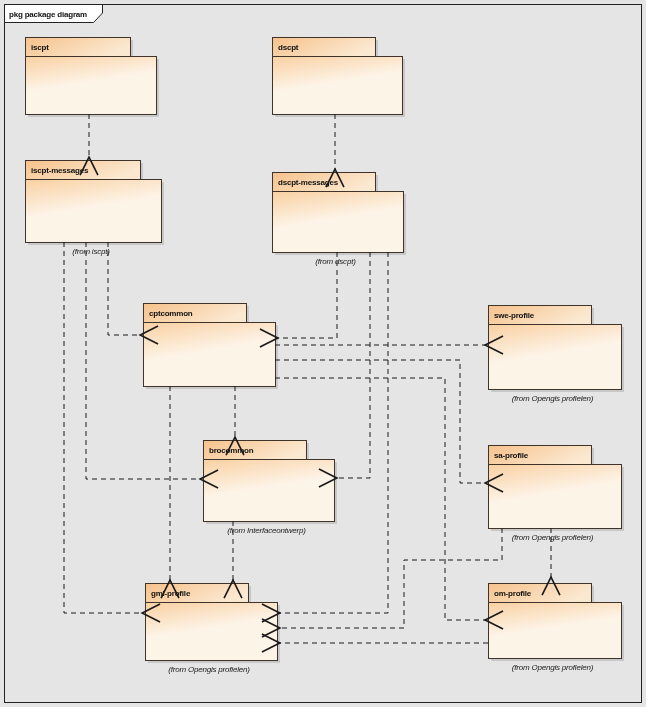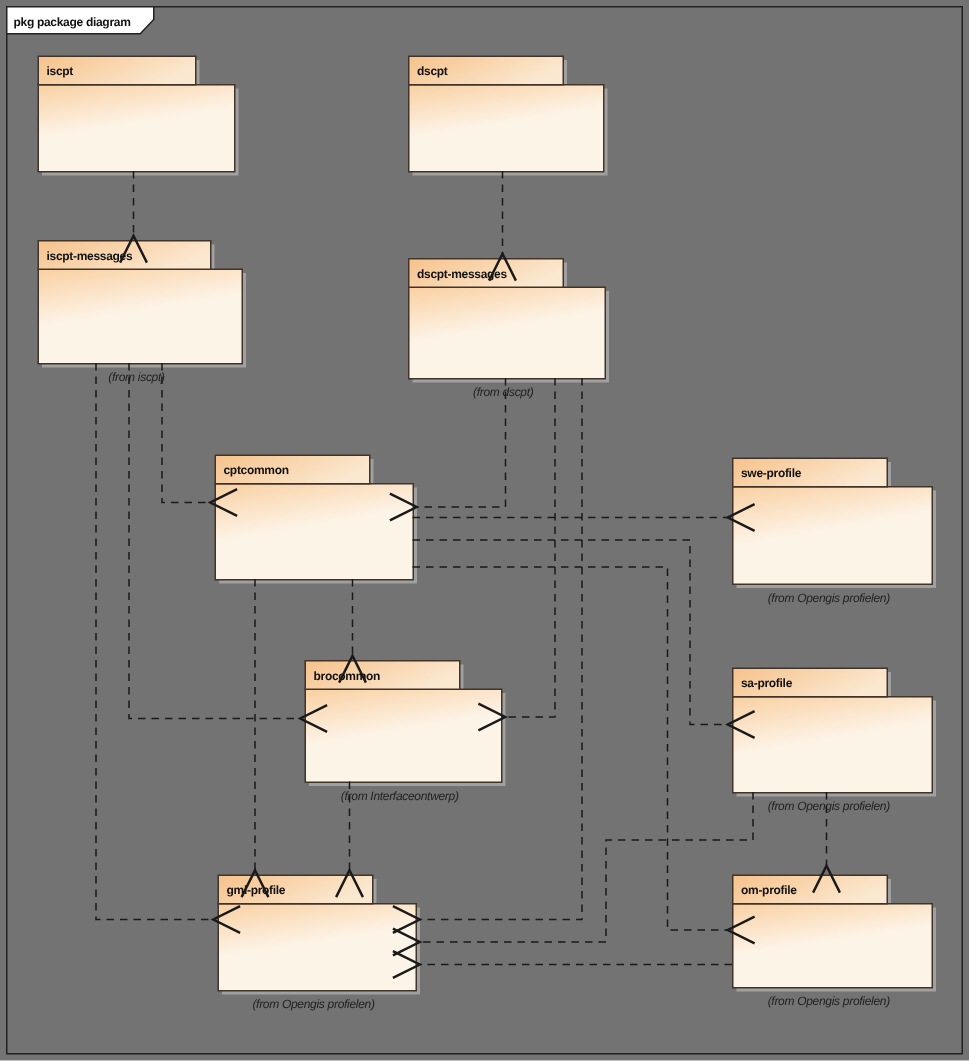--- a/index.html
+++ b/index.html
@@ -1,16 +1,16 @@
 <!DOCTYPE html>
 <html><head>
 <meta charset="utf-8">
 <style>
   html,body{margin:0;padding:0;background:#ffffff;}
-  .canvas{position:relative;width:646px;height:707px;background:#737373;overflow:hidden;}
+  .canvas{position:relative;width:646px;height:707px;background:#e5e5e5;overflow:hidden;}
   svg{display:block;}
   text{font-family:"Liberation Sans","DejaVu Sans",sans-serif;}
   .pkg-title{font-size:8px;font-weight:bold;fill:#111;letter-spacing:-0.2px;}
   .pkg-origin{font-size:8px;font-style:italic;fill:#222;letter-spacing:-0.2px;}
   .frame-label{font-size:8px;font-weight:bold;fill:#111;letter-spacing:-0.2px;}
 </style>
 </head>
 <body>
 
 <div class="canvas">

